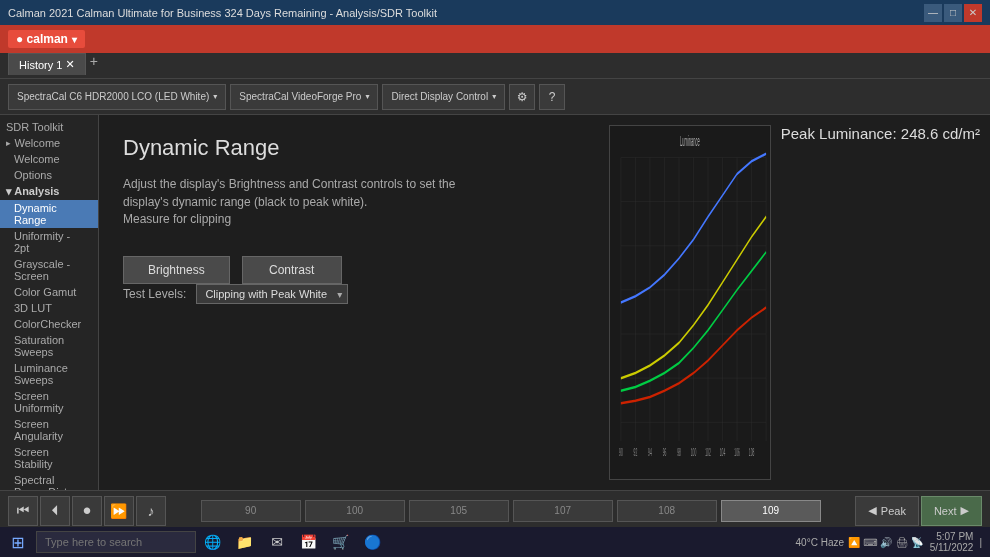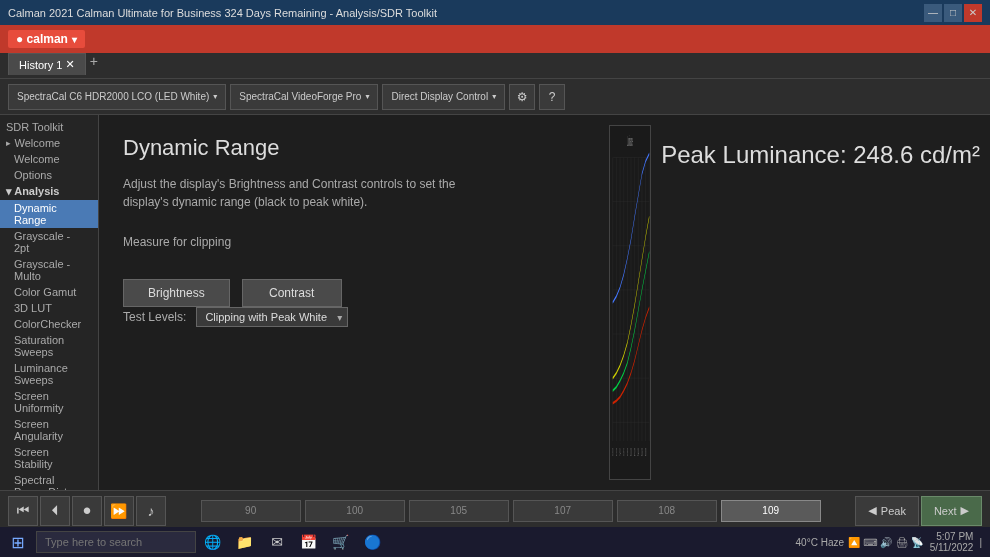--- a/index.html
+++ b/index.html
@@ -145,21 +145,21 @@
       font-size: 22px;
       font-weight: 300;
       color: #ddd;
       margin-bottom: 14px;
     }
 
     .page-description {
       font-size: 12px;
       color: #aaa;
       line-height: 1.5;
-      margin-bottom: 24px;
+      margin-bottom: 1px;
       max-width: 380px;
     }
 
     .measure-text {
       font-size: 12px;
       color: #aaa;
       margin-bottom: 30px;
     }
 
     .button-row {
@@ -215,23 +215,23 @@
 
     
     #right-panel {
       flex: 1;
       padding: 10px;
       display: flex;
       flex-direction: row;
     }
 
     .peak-luminance {
-      font-size: 24px;
+      font-size: 15px;
       color: #ddd;
-      margin-top: 16px;
+      margin-top: 0;
       padding-left: 10px;
     }
 
     
     #bottombar {
       height: 40px;
       background: #2d2d2d;
       border-top: 1px solid #444;
       display: flex;
       align-items: center;
@@ -379,24 +379,24 @@
       <span>Options</span>
     </div>
     <div class="sidebar-subsection">
       <span class="arrow">▾</span>
       <span>Analysis</span>
     </div>
     <div class="sidebar-item active">
       <span>Dynamic Range</span>
     </div>
     <div class="sidebar-item">
-      <span>Grayscale - 2pt</span>
-    </div>
-    <div class="sidebar-item">
-      <span>Grayscale - Multo</span>
+      <span>Uniformity - 2pt</span>
+    </div>
+    <div class="sidebar-item">
+      <span>Grayscale - Screen</span>
     </div>
     <div class="sidebar-item">
       <span>Color Gamut</span>
     </div>
     <div class="sidebar-item">
       <span>3D LUT</span>
     </div>
     <div class="sidebar-item">
       <span>ColorChecker</span>
     </div>

